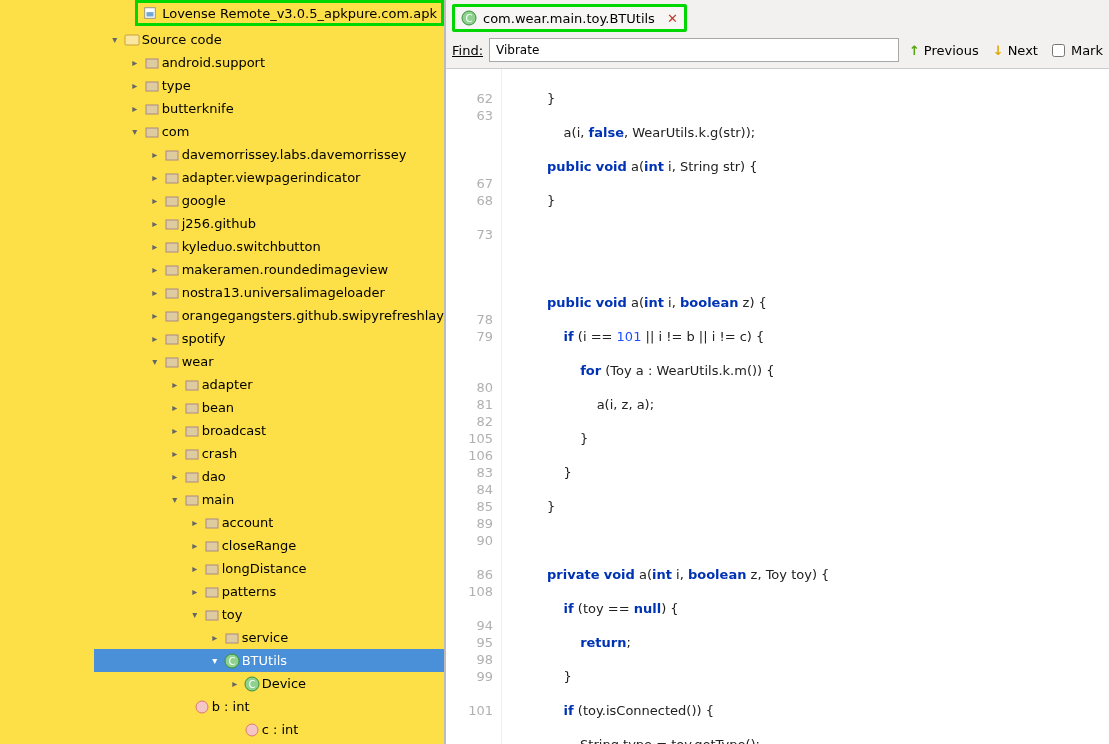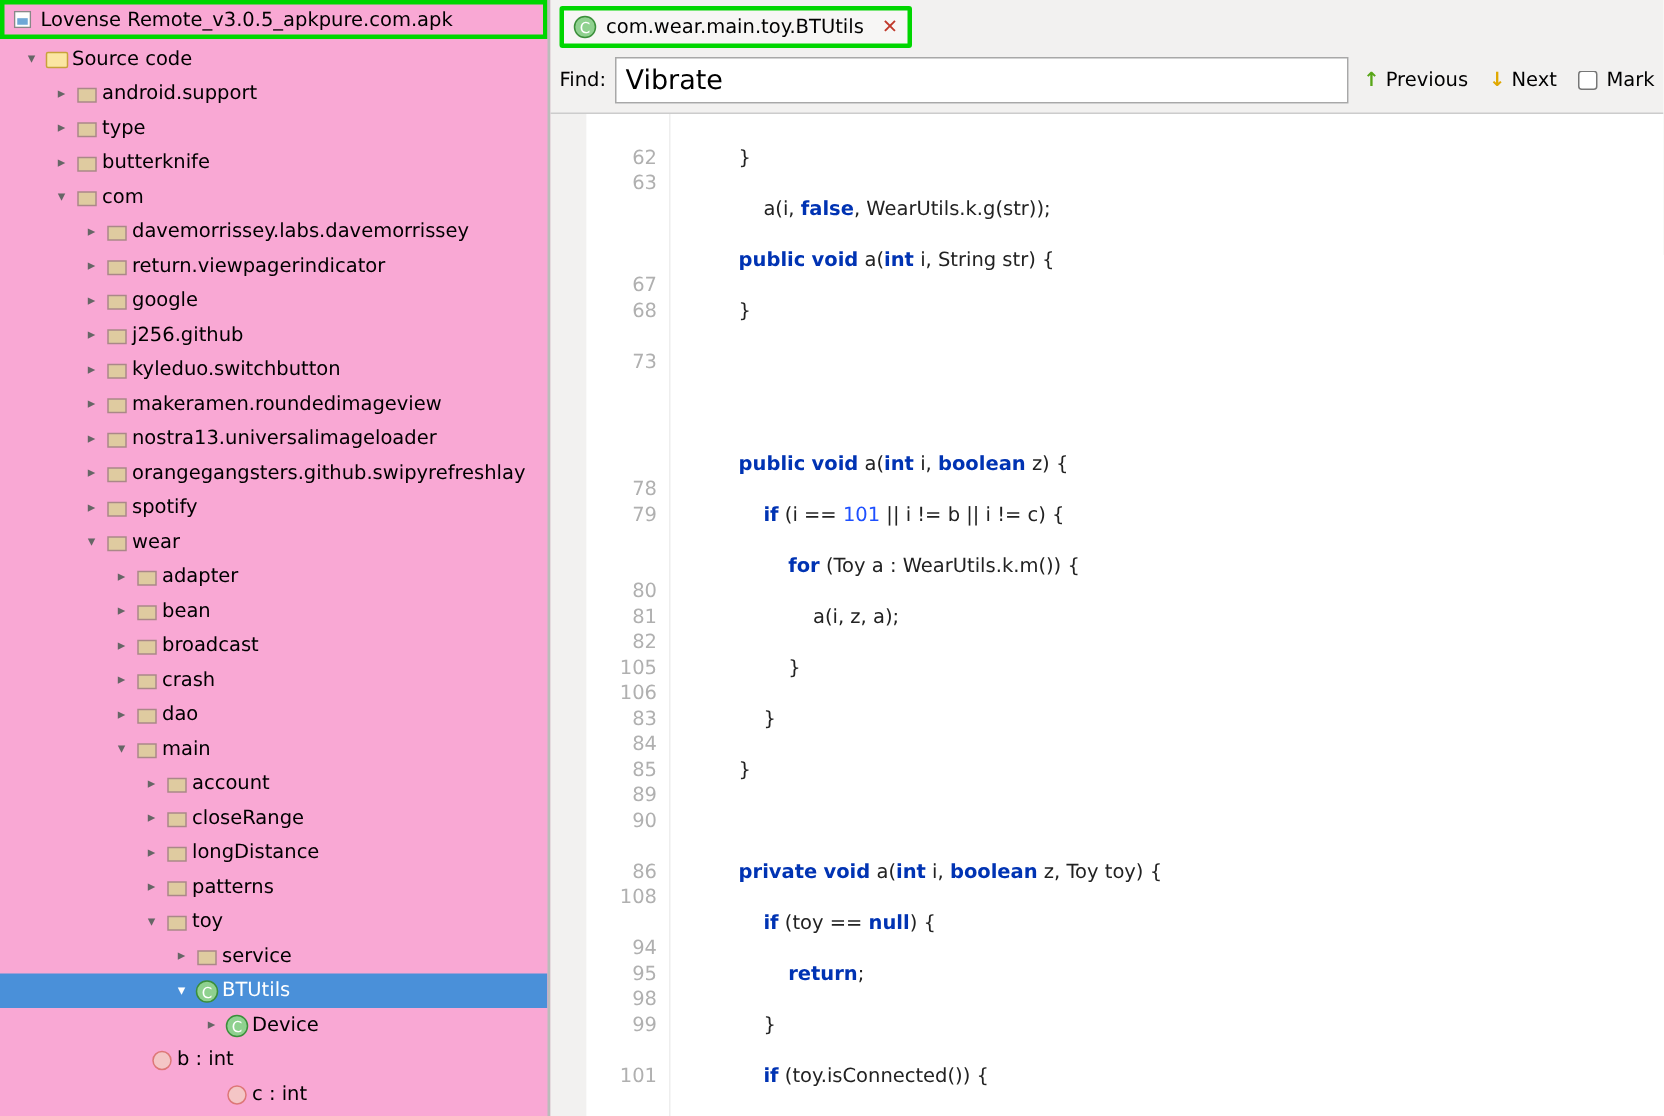--- a/index.html
+++ b/index.html
@@ -1,44 +1,44 @@
 <!DOCTYPE html>
 <html><head>
 <meta charset="utf-8">
 <style>
 * { margin: 0; padding: 0; box-sizing: border-box; font-family: "DejaVu Sans", Arial, sans-serif; }
 body { display: flex; width: 1109px; height: 744px; background: #f2f1f0; font-size: 13px; }
 
-.tree-panel { width: 367px; background: #f9a8d4; border-right: 2px solid #bbb; overflow: hidden; display: flex; flex-direction: column; }
+.tree-panel { width: 446px; background: #fde047; border-right: 2px solid #bbb; overflow: hidden; display: flex; flex-direction: column; align-items: flex-end; }
 .tree-root-hdr { border: 3px solid #00d600; display: flex; align-items: center; padding: 2px 4px; gap: 4px; }
 .tree-body { flex: 1; overflow-y: auto; padding-top: 2px; }
 
 .tree-row { display: flex; align-items: center; height: 23px; padding-left: 4px; gap: 2px; white-space: nowrap; cursor: default; }
 .tree-row.selected { background: #4a90d9; color: #fff; }
 .tree-arrow { width: 14px; height: 14px; display: inline-flex; align-items: center; justify-content: center; color: #666; font-size: 10px; }
 .tree-arrow.none { visibility: hidden; }
 .tree-icon { width: 16px; height: 16px; display: inline-flex; align-items: center; justify-content: center; }
 .tree-label { }
 
 .icon-pkg svg, .icon-class svg, .icon-field svg, .icon-src svg, .icon-apk svg { display: block; }
 
 .code-panel { flex: 1; display: flex; flex-direction: column; background: #f2f1f0; }
 .tab-bar { display: flex; align-items: center; padding: 4px 6px 0 6px; gap: 4px; }
 .tab { border: 3px solid #00d600; background: #f7f6f5; display: flex; align-items: center; padding: 3px 6px; gap: 6px; border-radius: 2px; }
 .tab .close { color: #c0392b; font-weight: bold; margin-left: 6px; cursor: pointer; }
 
 .find-bar { display: flex; align-items: center; padding: 6px 6px; gap: 6px; border-bottom: 1px solid #ccc; }
-.find-bar label { font-size: 13px; }
-.find-input { flex: 1; border: 1px solid #a8a8a8; padding: 4px 6px; font-size: 18px; background: #fff; }
+.find-bar label { font-size: 13px; text-decoration: underline; }
+.find-input { flex: 1; border: 1px solid #a8a8a8; padding: 4px 6px; font-size: 12px; background: #fff; }
 .find-btn { display: inline-flex; align-items: center; gap: 4px; padding: 2px 4px; cursor: pointer; }
 .find-btn .arrow-up { color: #58a618; font-weight: bold; }
 .find-btn .arrow-dn { color: #e0a800; font-weight: bold; }
 .chk { margin-left: 4px; }
 
-.editor { flex: 1; display: flex; background: #fff; overflow: hidden; font-family: "DejaVu Sans Mono", Menlo, Consolas, monospace; font-size: 13px; line-height: 17px; margin-left: 24px; }
+.editor { flex: 1; display: flex; background: #fff; overflow: hidden; font-family: "DejaVu Sans Mono", Menlo, Consolas, monospace; font-size: 13px; line-height: 17px; }
 .gutter { width: 56px; background: #fff; color: #b0b0b0; text-align: right; padding: 4px 8px 0 0; border-right: 1px solid #eee; }
 .gutter div { height: 17px; }
 .code { flex: 1; padding: 4px 0 0 12px; white-space: pre; color: #222; overflow: auto; }
 .code div { height: 17px; }
 
 .tok-kw   { color: #0033b3; font-weight: bold; }
 .tok-num  { color: #1e50ff; }
 
 .svg16 { width: 16px; height: 16px; }
 .svg14 { width: 14px; height: 14px; }
@@ -116,21 +116,21 @@
         </span>
         <span class="tree-label">davemorrissey.labs.davemorrissey</span>
       </div>
     <div class="tree-row" style="padding-left:54px">
         <span class="tree-arrow">▸</span>
         <span class="tree-icon">
           <svg class="svg16" viewBox="0 0 16 16">
             <rect x="2" y="4" width="12" height="9" fill="#dfcba0" stroke="#a88"></rect>
           </svg>
         </span>
-        <span class="tree-label">return.viewpagerindicator</span>
+        <span class="tree-label">adapter.viewpagerindicator</span>
       </div>
     <div class="tree-row" style="padding-left:54px">
         <span class="tree-arrow">▸</span>
         <span class="tree-icon">
           <svg class="svg16" viewBox="0 0 16 16">
             <rect x="2" y="4" width="12" height="9" fill="#dfcba0" stroke="#a88"></rect>
           </svg>
         </span>
         <span class="tree-label">google</span>
       </div>

